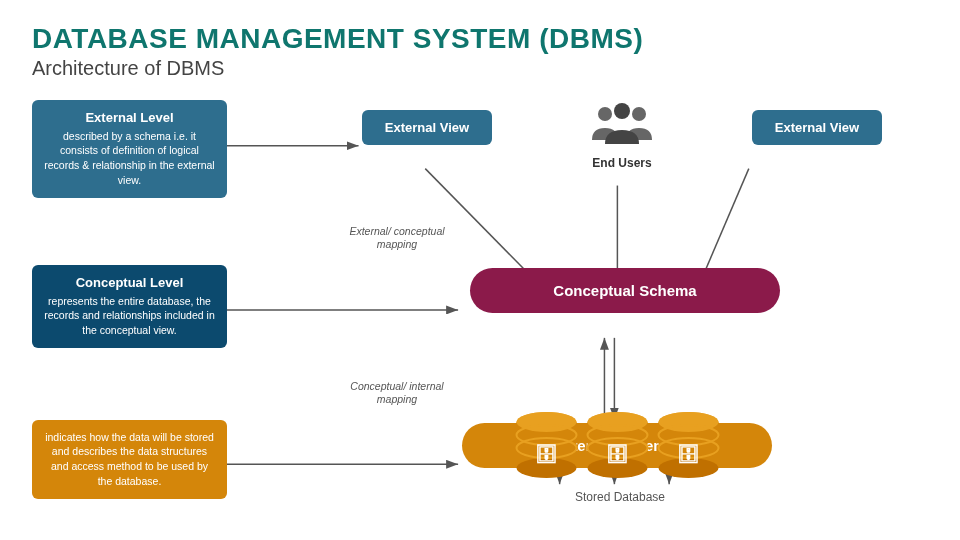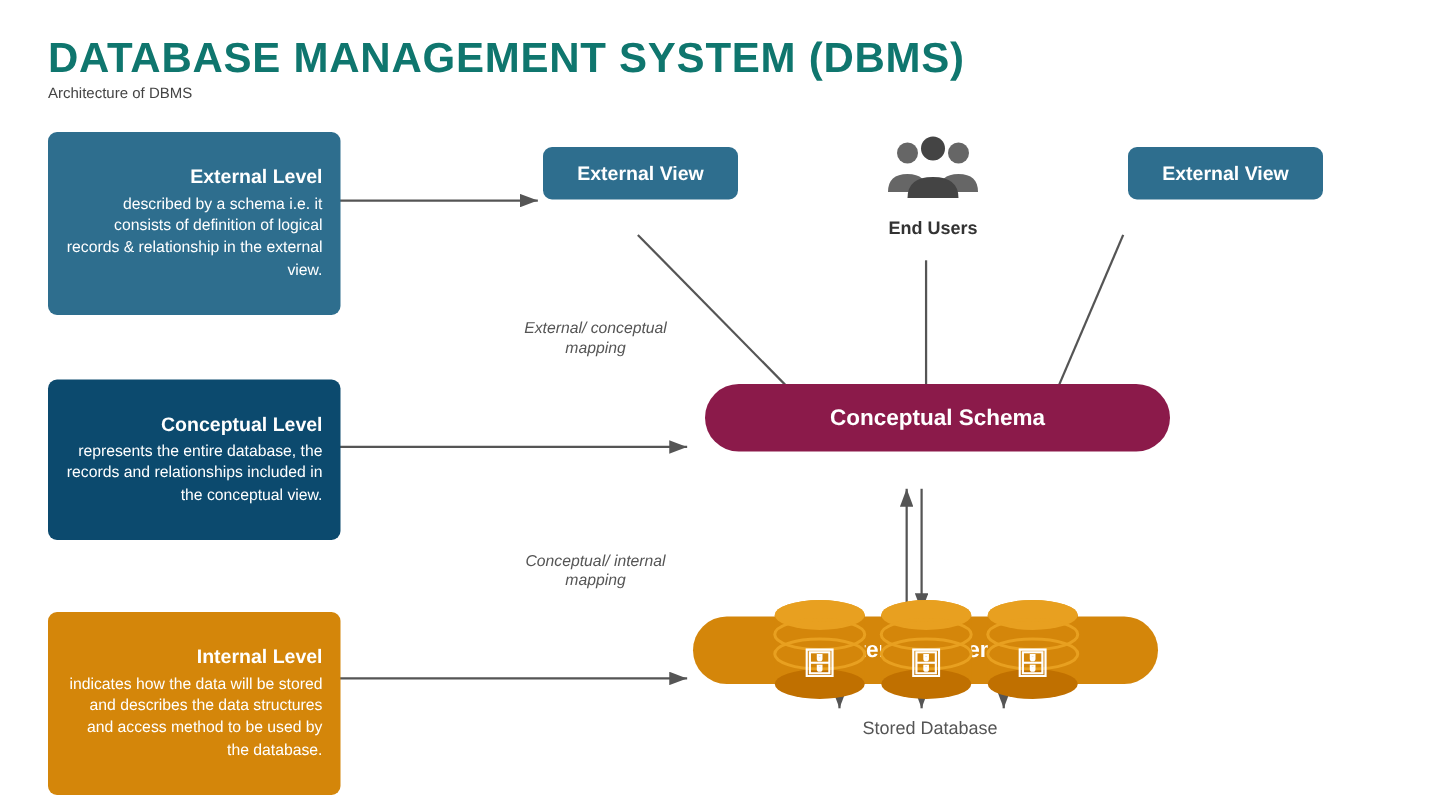--- a/index.html
+++ b/index.html
@@ -21,40 +21,40 @@
 
     .main-title {
       font-size: 28px;
       font-weight: 900;
       color: #0f766e;
       letter-spacing: 0.5px;
       line-height: 1.1;
     }
 
     .subtitle {
-      font-size: 10px;
+      font-size: 20px;
       color: #444;
       margin-top: 2px;
       margin-bottom: 10px;
     }
 
     .diagram-area {
       position: relative;
       width: 100%;
       height: 430px;
     }
 
     
     .level-box {
       position: absolute;
       left: 0;
       width: 195px;
       border-radius: 6px;
-      padding: 22px 12px;
-      text-align: right;
+      padding: 10px 12px;
+      text-align: center;
       color: #fff;
     }
 
     .level-box .level-title {
       font-weight: 700;
       font-size: 13px;
       margin-bottom: 4px;
     }
 
     .level-box .level-desc {
@@ -237,21 +237,20 @@
       <div class="level-title">External Level</div>
       <div class="level-desc">described by a schema i.e. it consists of definition of logical records &amp; relationship in the external view.</div>
     </div>
 
     <div class="level-box conceptual-box">
       <div class="level-title">Conceptual Level</div>
       <div class="level-desc">represents the entire database, the records and relationships included in the conceptual view.</div>
     </div>
 
     <div class="level-box internal-box">
-      <div class="level-title">Internal Level</div>
       <div class="level-desc">indicates how the data will be stored and describes the data structures and access method to be used by the database.</div>
     </div>
 
     <div class="external-view-left">
       <span>External View</span>
     </div>
 
     <div class="end-users-area">
       
       <svg width="70" height="50" viewBox="0 0 70 50" xmlns="http://www.w3.org/2000/svg">

